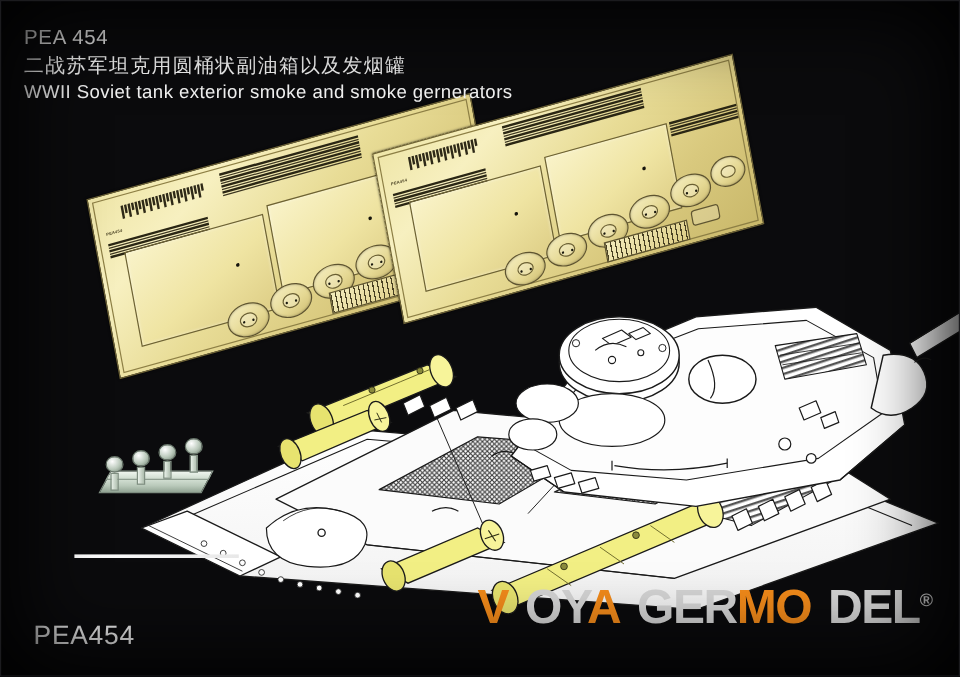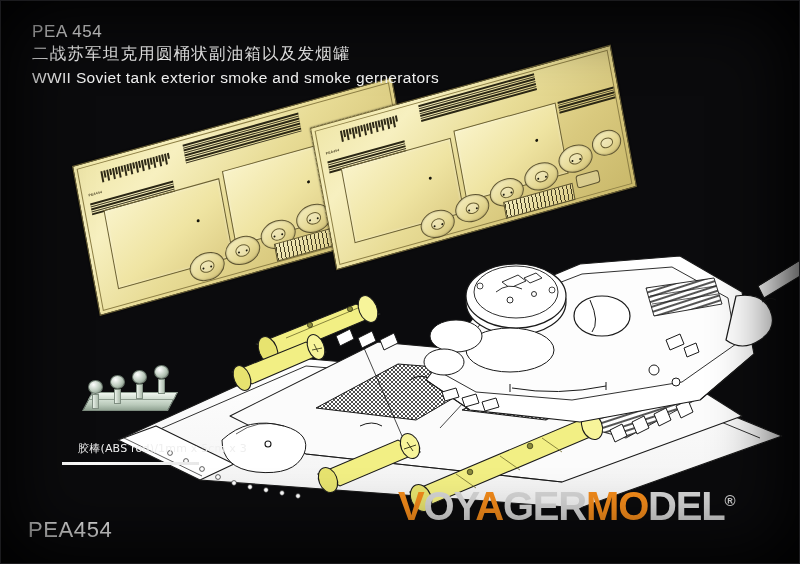--- a/index.html
+++ b/index.html
@@ -11,28 +11,28 @@
     overflow:hidden;
   }
   
   #vignette{
     position:absolute;inset:0;
     box-shadow: inset 0 0 0 1px #1b1b1e, inset 0 0 70px 12px #000;
     pointer-events:none;z-index:60;
   }
 
   
-  #header{position:absolute;left:32px;top:22px;z-index:40;}
+  #header{position:absolute;left:20px;top:22px;z-index:40;}
   #sku-top{
     color:#f2f2f2;font-size:17px;letter-spacing:.6px;line-height:1.2;
     font-family:"Liberation Sans",sans-serif;
   }
   #title-cn{
     color:#f4f4f4;font-size:16.5px;letter-spacing:1.2px;margin-top:3px;
-    font-family:Liberation Mono, monospace;line-height:1.25;
+    font-family:Liberation Sans, sans-serif;line-height:1.25;
   }
   #title-en{
     color:#f4f4f4;font-size:15.5px;letter-spacing:.35px;margin-top:2px;
     font-family:"Liberation Sans",sans-serif;line-height:1.25;white-space:nowrap;
   }
 
   
   .fret{
     position:absolute;
     transform-origin:0 0;
@@ -122,21 +122,21 @@
   #tank{position:absolute;left:110px;top:240px;width:700px;height:280px;z-index:25;}
   #tank svg{display:block;}
 
   
   #logo{position:absolute;left:398px;top:487px;z-index:50;}
   #wordmark{
     font-size:40px;font-weight:bold;letter-spacing:-1.2px;line-height:.96;
     font-family:"Liberation Sans",sans-serif;white-space:nowrap;
     -webkit-text-stroke:0px;
   }
-  #wordmark .g{color:#d4d4d4;}
+  #wordmark .g{color:#d4d4d4;margin-left:14px;}
   #wordmark .o{color:#f28a1a;}
   #reg{font-size:15px;color:#d4d4d4;vertical-align:super;font-weight:bold;letter-spacing:0;}
   #tagline{
     margin-top:-2px;margin-left:10px;
     font-size:21px;color:#ffffff;letter-spacing:.4px;
     font-family:"DejaVu Sans",sans-serif;white-space:nowrap;
     text-shadow:0 0 1px #000, 1px 1px 0 rgba(0,0,0,.9);
   }
 
   
@@ -353,21 +353,20 @@
     </div>
     <div class="rod" style="left:58px;top:4px;">
       <div class="head"></div>
         <div class="stem"></div>
     </div>
     <div class="rod" style="left:80px;top:-1px;">
       <div class="head"></div>
         <div class="stem"></div>
     </div>
   </div>
-  <div id="sprue-label">胶棒(ABS rod)/1mm x 5cm x 3</div>
   <div id="scalebar"></div>
 
   <div id="tank">
     <svg width="700" height="280" viewBox="0 0 700 280" xmlns="http://www.w3.org/2000/svg">
       <defs>
         <linearGradient id="deckg" x1="0" y1="0" x2="0" y2="1">
           <stop offset="0%" stop-color="#ffffff"></stop>
             <stop offset="100%" stop-color="#f2f2f2"></stop>
         </linearGradient>
         <pattern id="mesh" width="4" height="4" patternUnits="userSpaceOnUse">

